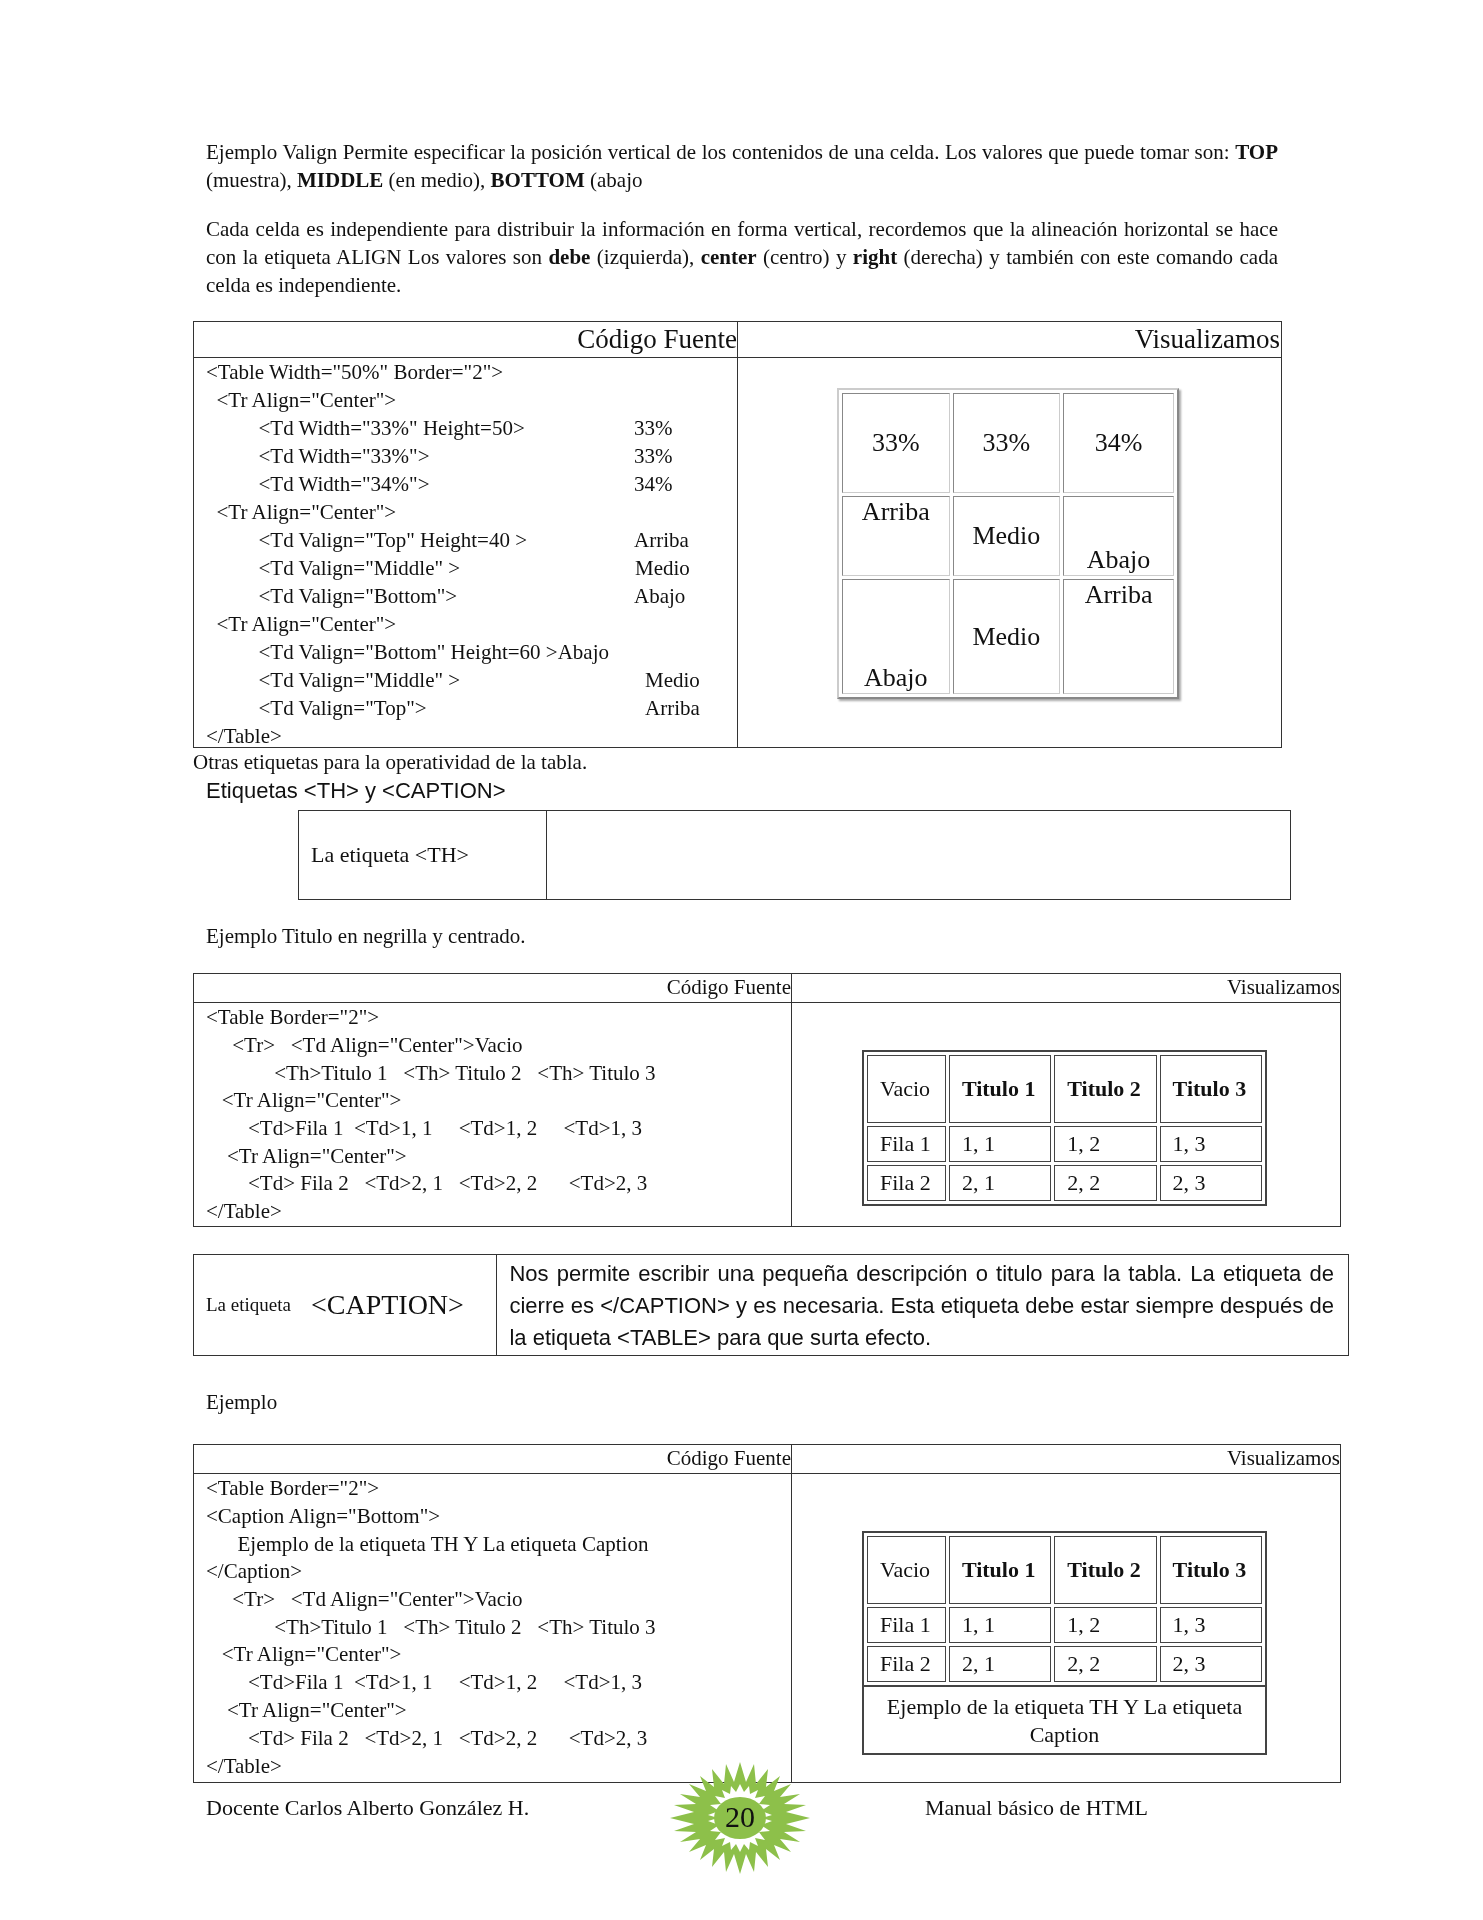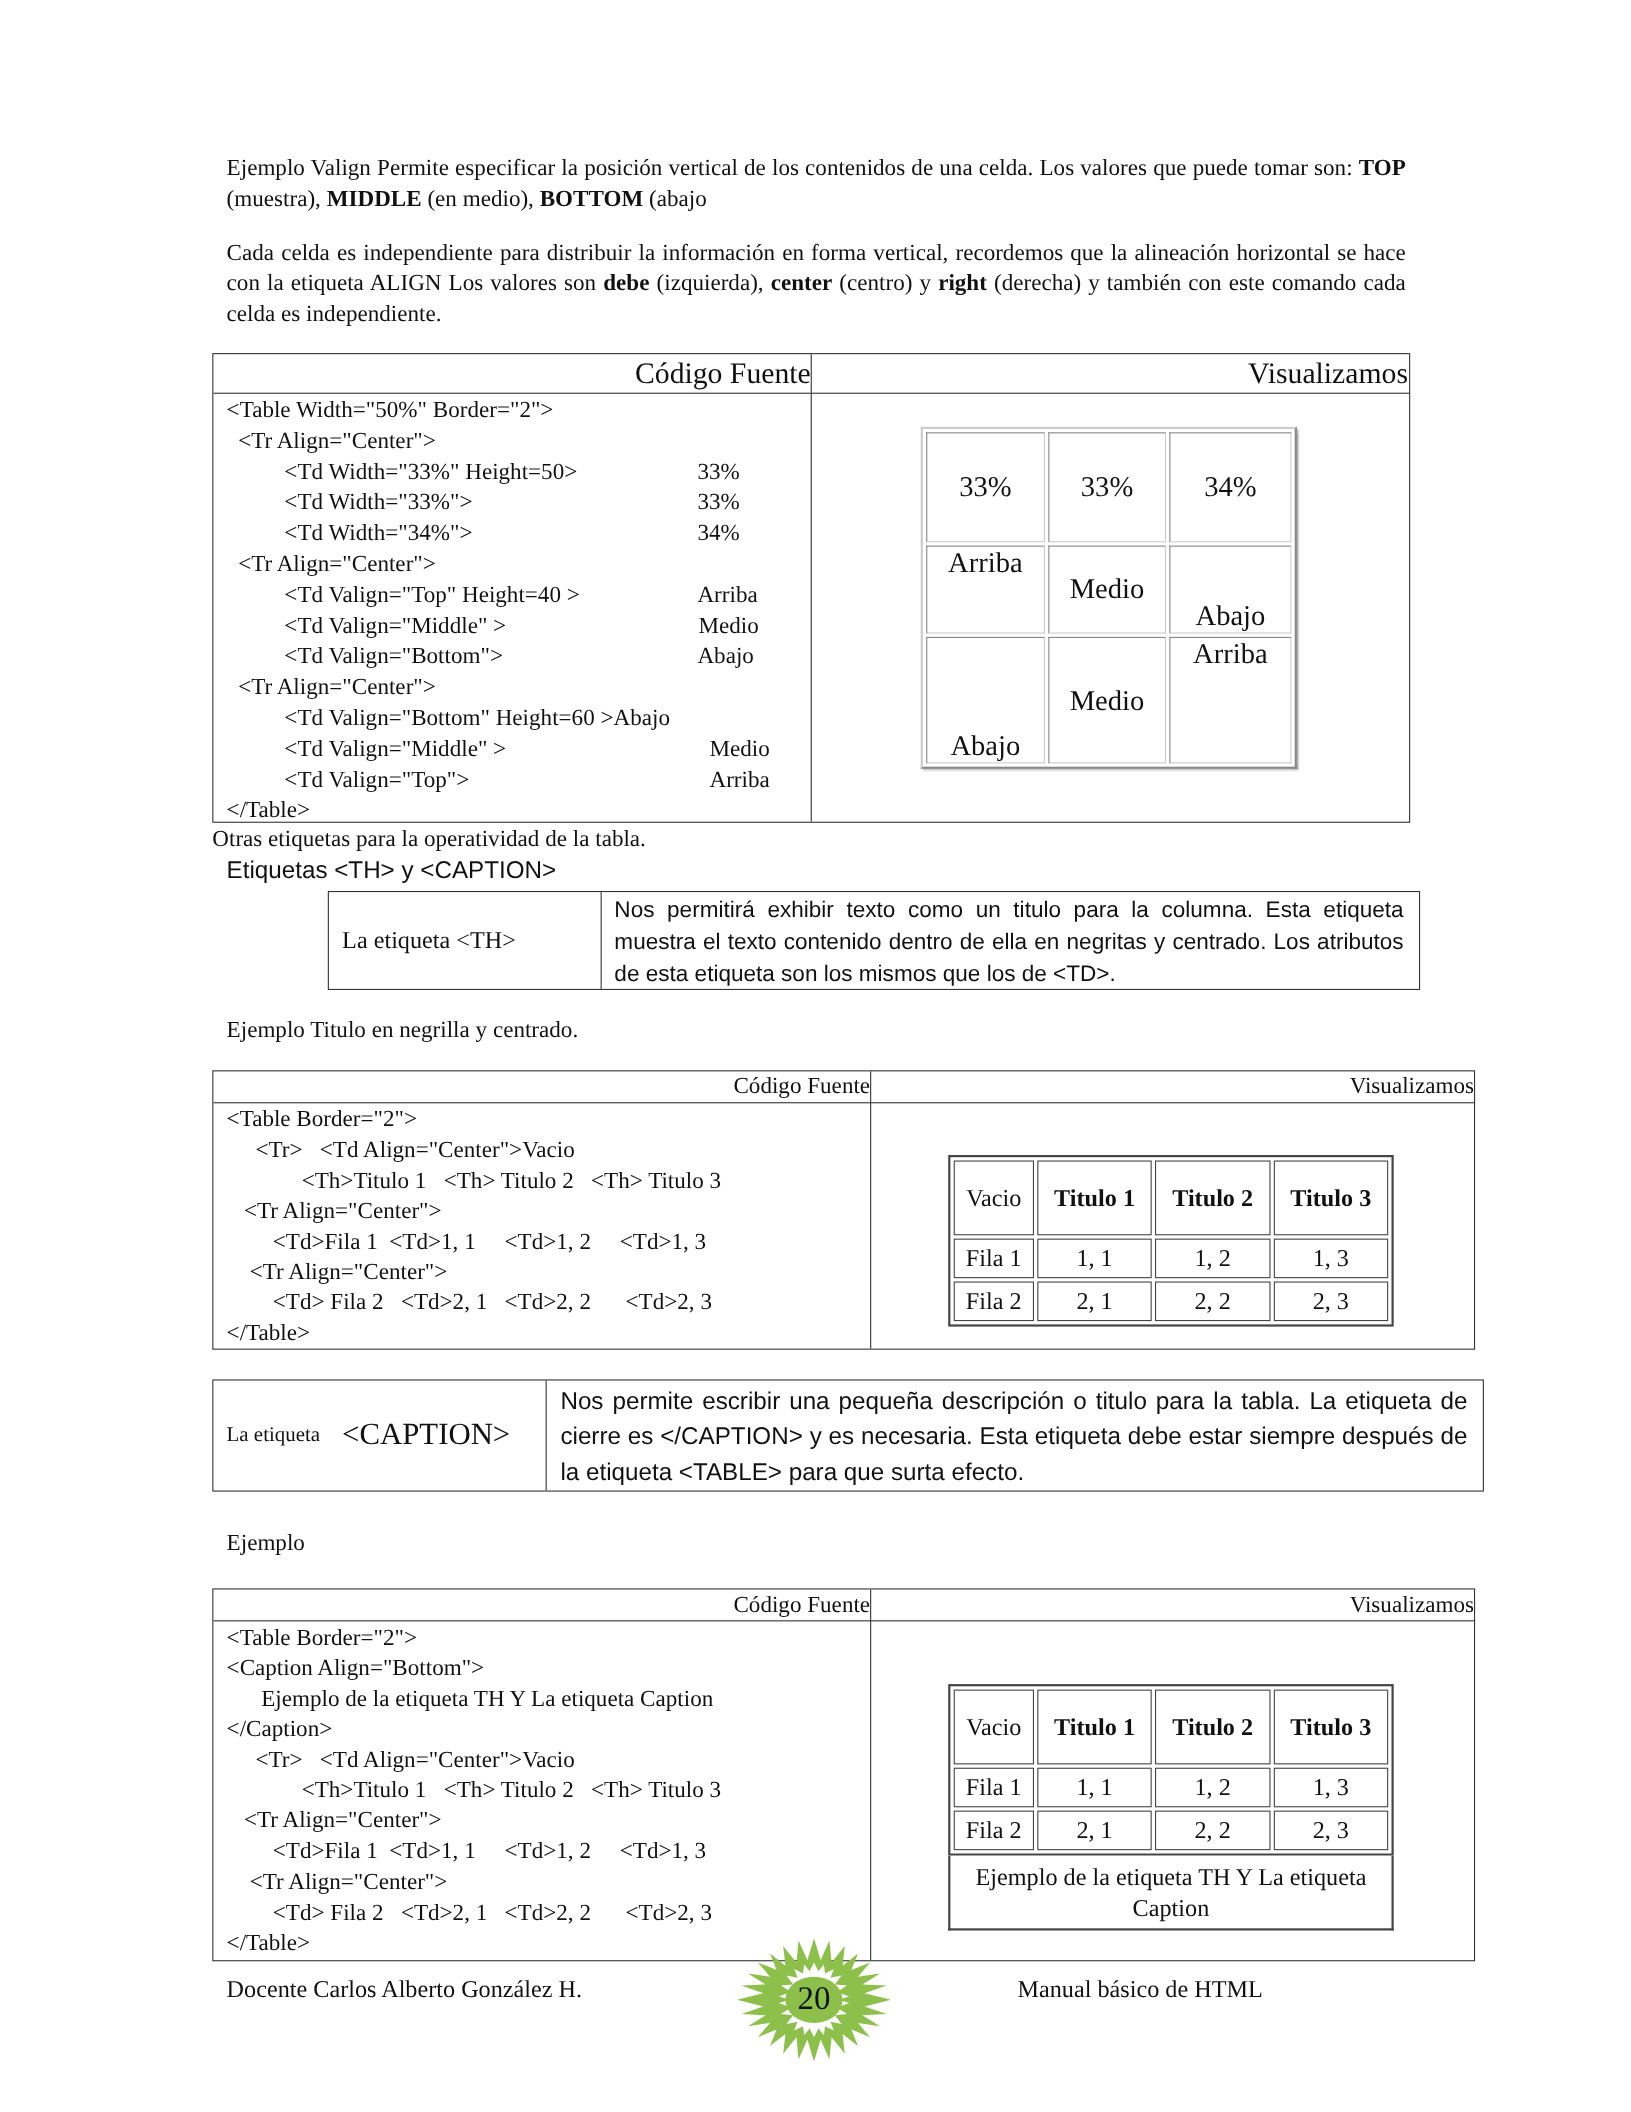--- a/index.html
+++ b/index.html
@@ -20,21 +20,21 @@
   .code-line { position:absolute; white-space:pre; font-size:21px; line-height:28px; }
 
   
   .rt { position:absolute; border-collapse:separate; border-spacing:3px;
         border:2px solid; border-color:#ccc #888 #888 #ccc; background:#fff; }
   .rt td, .rt th { border:1.5px solid; border-color:#888 #ccc #ccc #888; padding:0 6px;
         font-size:26px; text-align:center; font-weight:normal; }
 
   .rt2 { position:absolute; border-collapse:separate; border-spacing:3px;
          border:2px solid #444; background:#fff; }
-  .rt2 td, .rt2 th { border:1.5px solid #444; padding:0 0; font-size:22px; text-align:center; }
+  .rt2 td, .rt2 th { border:1.5px solid #444; padding:0 12px; font-size:22px; text-align:left; }
   .rt2 th { font-weight:bold; }
   .rt2 caption { caption-side:bottom; font-size:22px; line-height:28px; padding:6px 10px 4px;
                  border:2px solid #444; border-top:none; background:#fff; }
 
   .desc-box { position:absolute; border:1.5px solid #333; box-sizing:border-box; display:flex; }
   .desc-box .lbl { display:flex; align-items:center; box-sizing:border-box; border-right:1.5px solid #333; }
   .desc-box .txt { box-sizing:border-box; text-align:justify; text-align-last:left; }
 
   .footer-txt { position:absolute; font-size:22px; }
 </style>
@@ -100,21 +100,20 @@
     </tr>
   </tbody>
     </table>
 </div>
 
 <div class="abs" style="left:193px; top:750px; width:1089px; text-align:left; font-size:21px;">Otras etiquetas para la operatividad de la tabla.</div>
 <div class="abs sans" style="left:206px; top:778px; font-size:22px;">Etiquetas &lt;TH&gt; y &lt;CAPTION&gt;</div>
 
 <div class="desc-box" style="left:298px; top:810px; width:993px; height:90px;">
   <div class="lbl" style="width:248px; padding-left:12px; font-size:22px;">La etiqueta &lt;TH&gt;</div>
-  <div class="txt sans" style="width:745px; padding:2px 14px 0 12px; font-size:20.5px; line-height:29px;">Nos permitirá exhibir texto como un titulo para la columna. Esta etiqueta muestra el texto contenido dentro de ella en negritas y centrado. Los atributos de esta etiqueta son los mismos que los de &lt;TD&gt;.</div>
 </div>
 
 <div class="abs" style="left:206px; top:924px; font-size:21px;">Ejemplo  Titulo en negrilla y centrado.</div>
 
 <div class="frame" style="left:193px; top:973px; width:1148px; height:254px;">
   <div class="hdr" style="height:28px;">
     <div style="width:597px; font-size:21px; line-height:27px;">Código Fuente</div>
     <div style="width:549px; font-size:21px; line-height:27px;">Visualizamos</div>
   </div>
   <div class="vdiv" style="left:597px;"></div>

